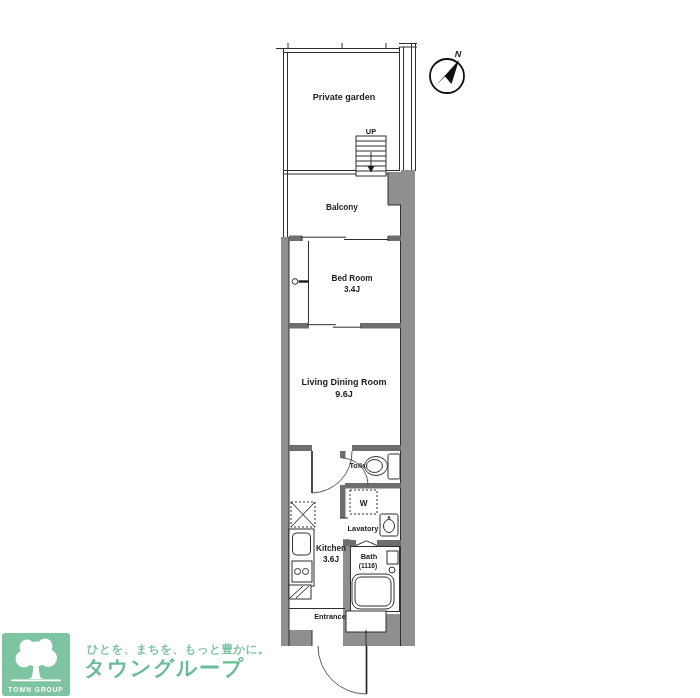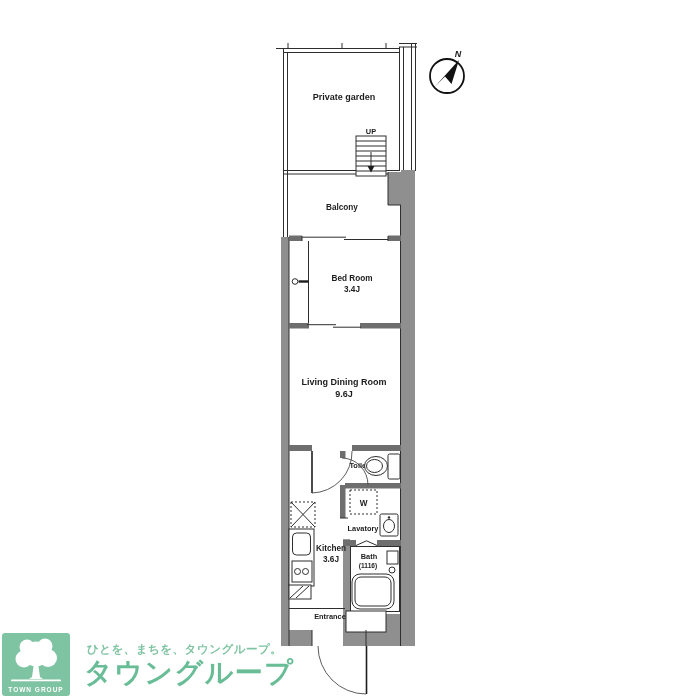--- a/index.html
+++ b/index.html
@@ -16,21 +16,21 @@
   .arc{stroke:#4a4a4a;stroke-width:0.9;fill:none;}
   text{fill:#1c1c1c;font-family:"Liberation Sans",sans-serif;font-weight:600;text-anchor:middle;}
   .t9{font-size:9px;} .t8{font-size:8.2px;} .t7{font-size:7.4px;} .t6{font-size:6.6px;}
   .tn{font-size:9px;font-style:italic;font-weight:700;}
   
   .badge{position:absolute;left:2px;top:633px;width:68px;height:63px;background:#7fc4a2;border-radius:3px;}
   .badge-label{position:absolute;left:0;bottom:3px;width:100%;text-align:center;color:#fff;
                font-size:6.5px;font-weight:700;letter-spacing:1px;}
   .tagline{position:absolute;left:87px;top:642px;color:#7fc4a2;font-size:11.5px;font-weight:600;
            letter-spacing:0.5px;}
-  .brand{position:absolute;left:84px;top:654px;color:#68bd96;font-size:28px;font-weight:700;
+  .brand{position:absolute;left:84px;top:654px;color:#68bd96;font-size:21px;font-weight:700;
          letter-spacing:1.5px;}
 </style>
 </head>
 <body>
 
 <div class="stage">
 
   <svg width="700" height="698" viewBox="0 0 700 698">
 
     <g>
@@ -214,17 +214,17 @@
         <circle cx="34" cy="21" r="12.5" fill="#fff"></circle>
         <circle cx="22" cy="26" r="8.5" fill="#fff"></circle>
         <circle cx="46" cy="25" r="9" fill="#fff"></circle>
         <circle cx="25" cy="14" r="7.5" fill="#fff"></circle>
         <circle cx="43" cy="13" r="7.5" fill="#fff"></circle>
         <polygon fill="#fff" points="32,30 36,30 38,44 41,46 27,46 30,44"></polygon>
         <rect x="9" y="46.5" width="50" height="1.8" rx="0.9" fill="#fff"></rect>
       </svg>
       <div class="badge-label">TOWN GROUP</div>
     </div>
-    <div class="tagline">ひとを、まちを、タウングループ。</div>
+    <div class="tagline">ひとを、まちを、もっと豊かに。</div>
     <div class="brand">タウングループ</div>
   </div>
 
 </div>
 
 </body></html>

